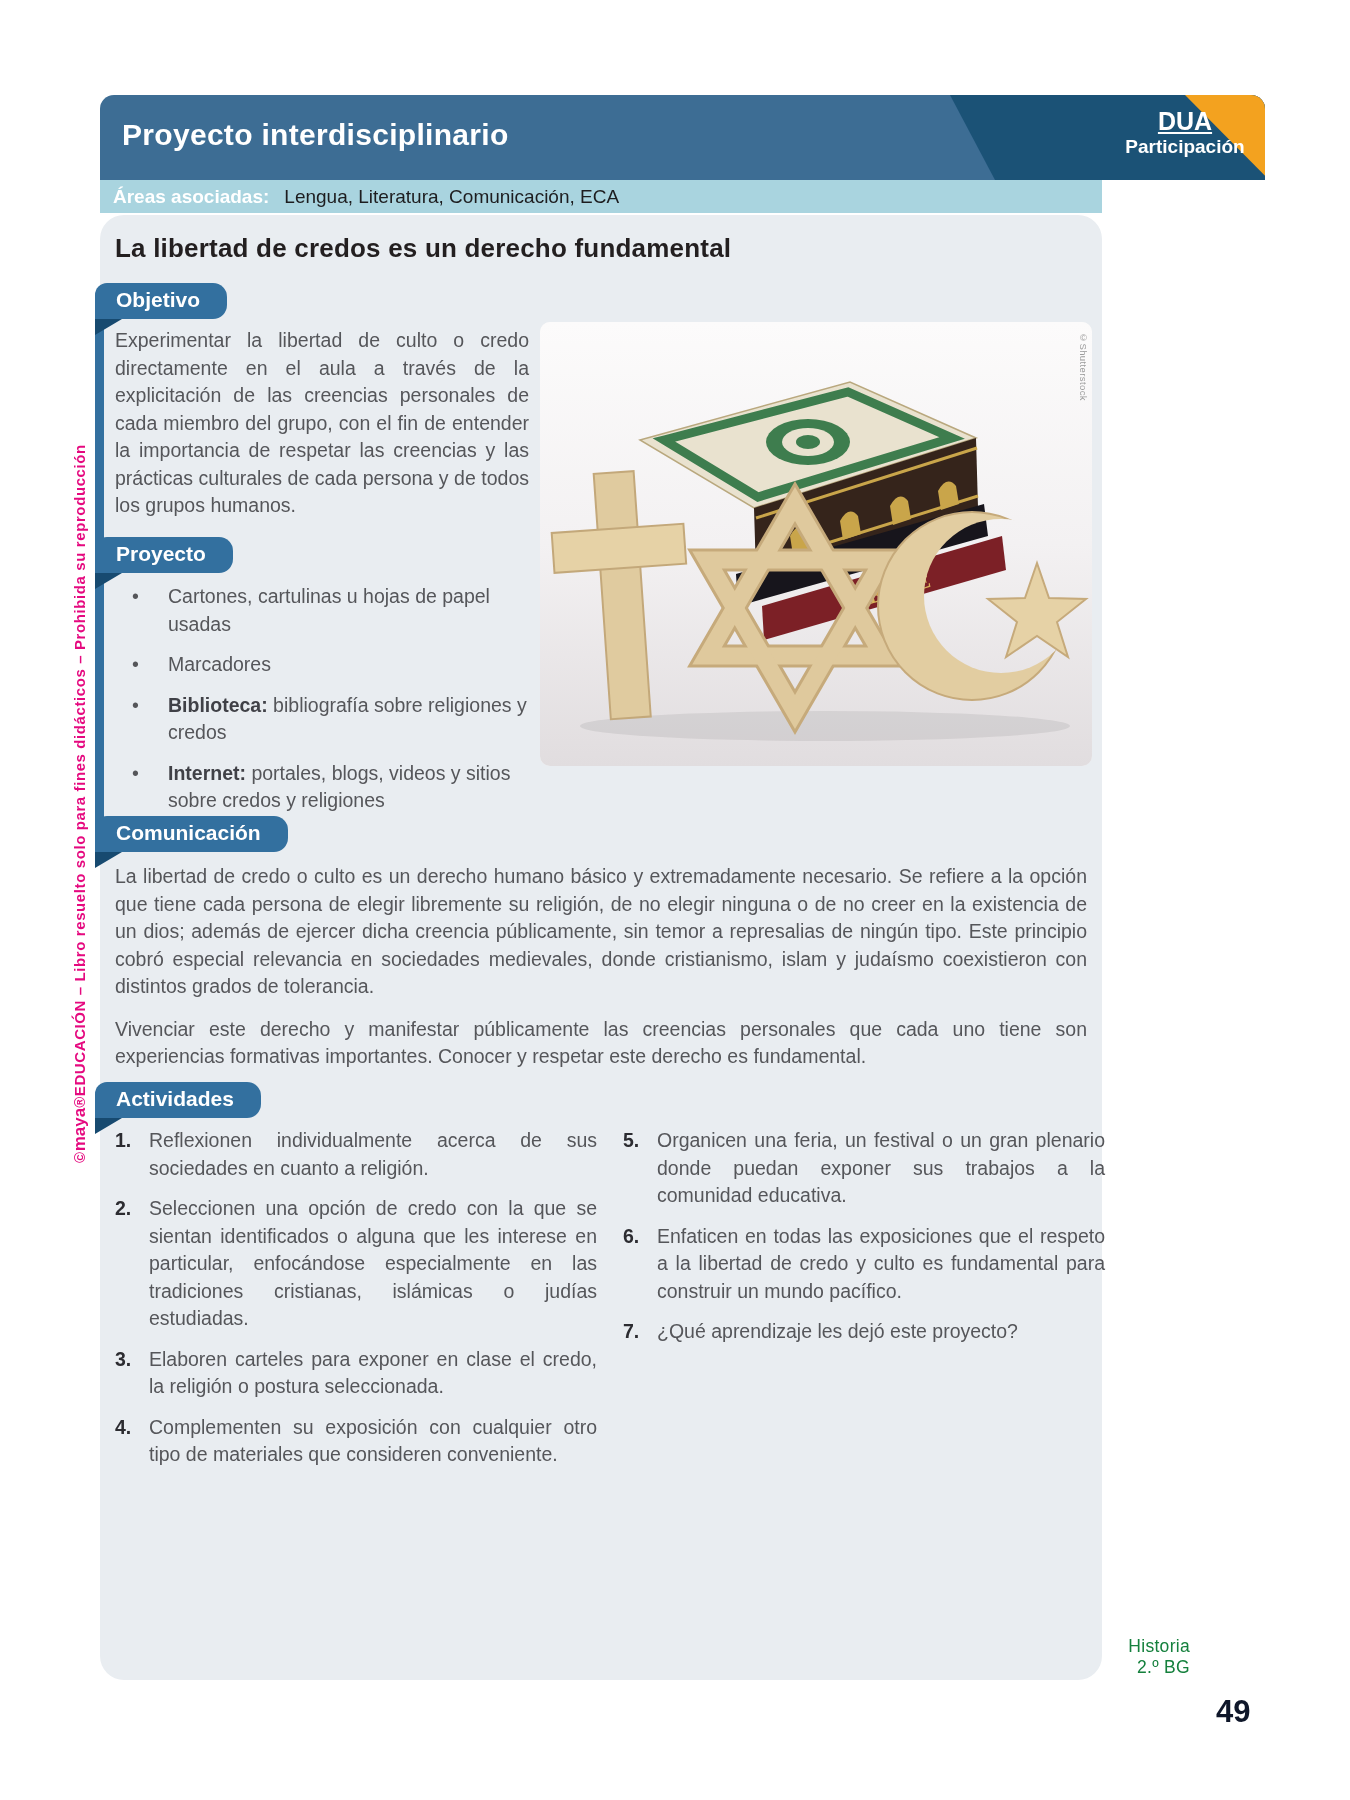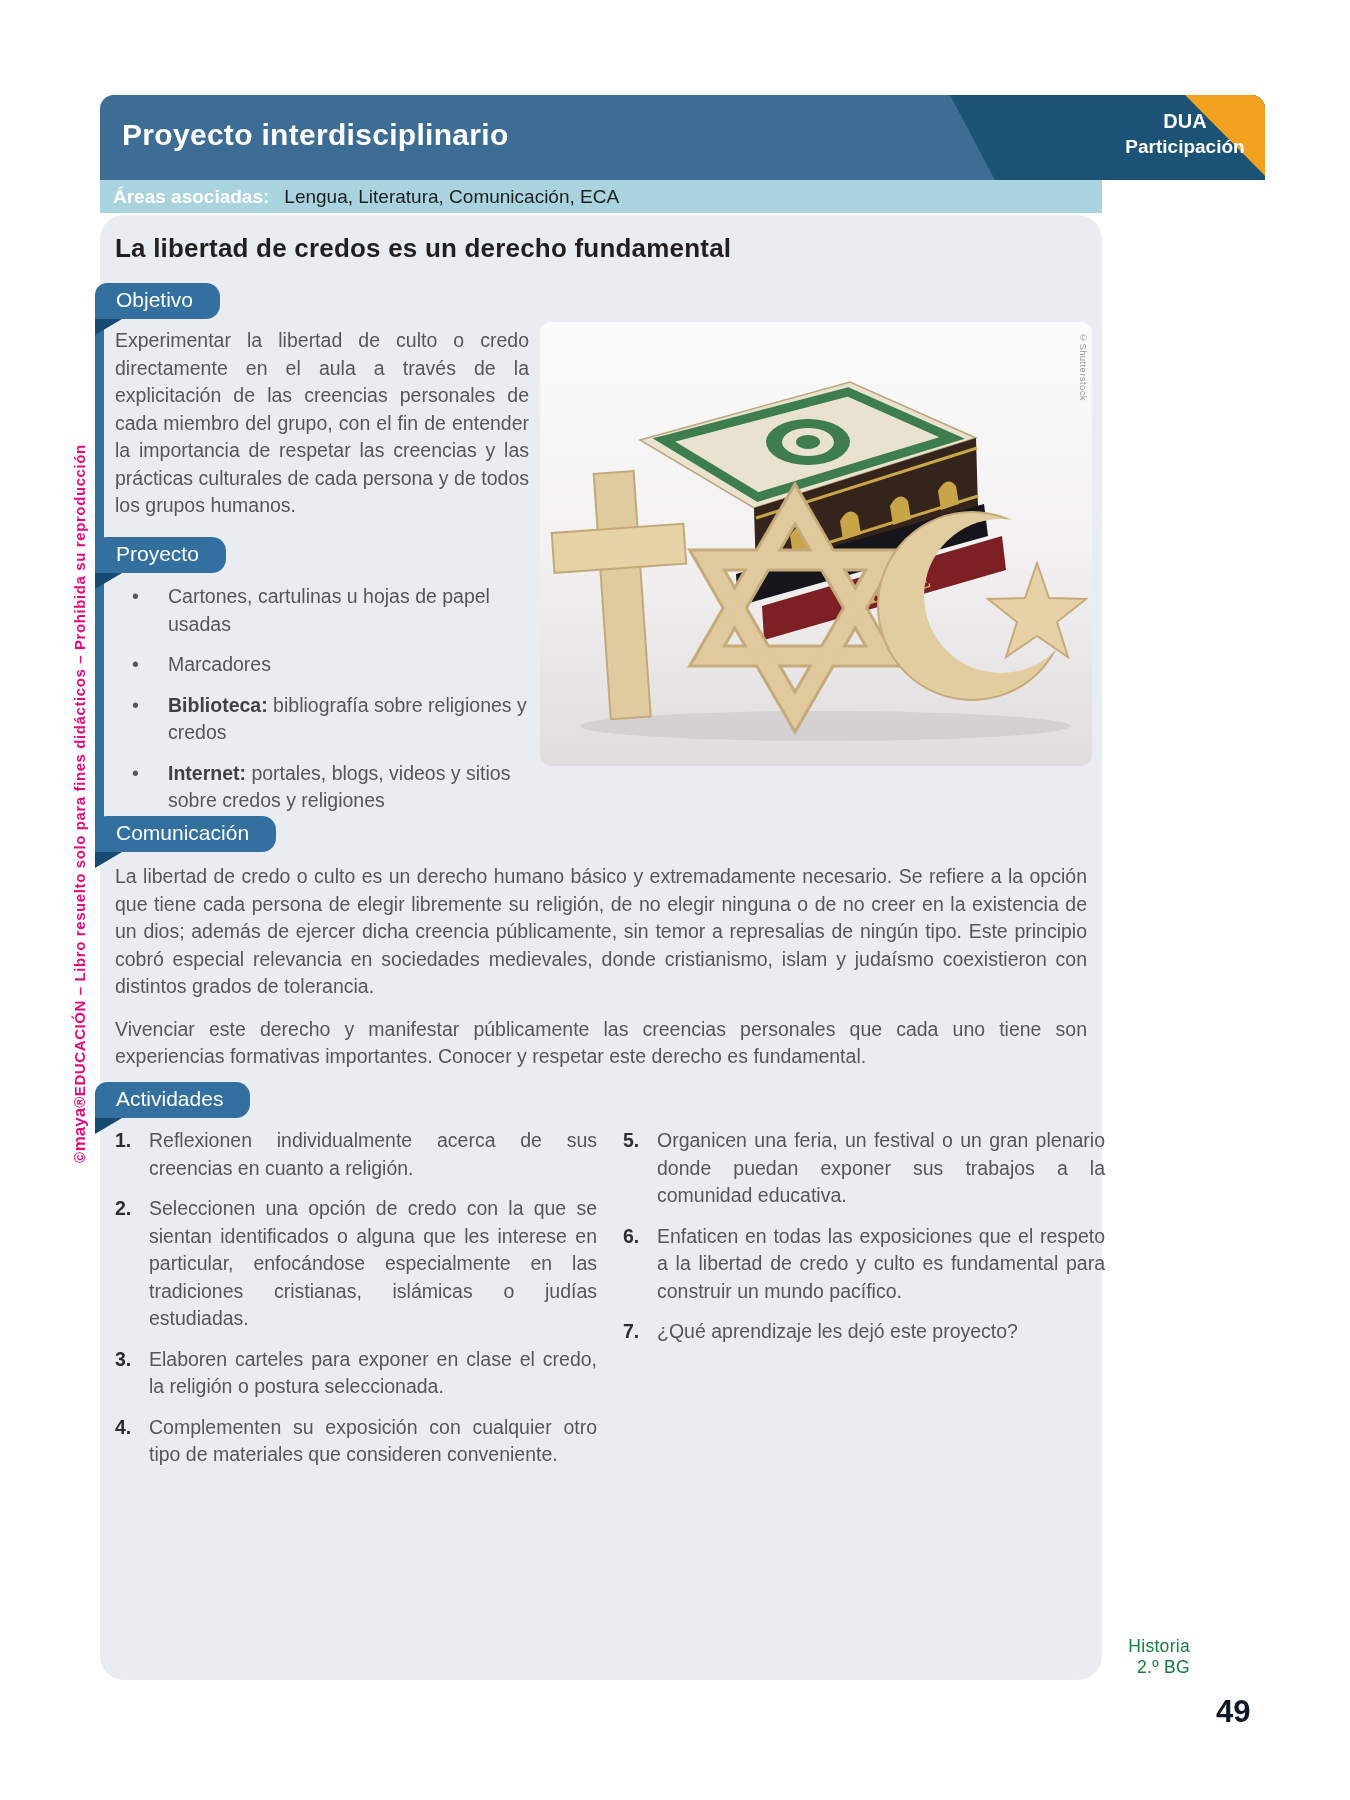--- a/index.html
+++ b/index.html
@@ -8,41 +8,41 @@
   .page { position:relative; width:1350px; height:1800px; background:#ffffff; overflow:hidden; }
 
   
   .banner { position:absolute; left:100px; top:95px; width:1165px; height:85px;
             background:#3d6d94; border-radius:14px 14px 0 0; overflow:hidden; }
   .banner-title { position:absolute; left:22px; top:23px; font-size:30px; font-weight:bold;
                   color:#ffffff; letter-spacing:.3px; }
   .dua-wedge { position:absolute; left:850px; top:0; width:315px; height:85px; background:#1b5276;
                clip-path:polygon(0 0, 100% 0, 100% 100%, 45px 100%); }
   .dua-text { position:absolute; left:1005px; top:12px; width:160px; text-align:center; color:#fff; }
-  .dua-text .l1 { font-size:20px; font-weight:bold; line-height:28px; }
+  .dua-text .l1 { font-size:25px; font-weight:bold; line-height:28px;text-decoration:underline; }
   .dua-text .l2 { font-size:19px; font-weight:bold; line-height:24px; }
   .corner-orange { position:absolute; right:0; top:0; width:80px; height:84px; background:#f3a21f;
                    clip-path:polygon(0 0, 100% 0, 100% 96%); }
 
   
   .band { position:absolute; left:100px; top:180px; width:1002px; height:33px; background:#a9d4df;
           font-size:19px; line-height:33px; padding-left:13px; white-space:nowrap; }
   .band .lbl { color:#ffffff; font-weight:bold;text-align:right; }
   .band .val { color:#1d1d1f; margin-left:15px; }
 
   
   .card { position:absolute; left:100px; top:215px; width:1002px; height:1465px;
           background:#e9edf1; border-radius:24px; }
   .page-title { position:absolute; left:15px; top:18px; font-size:26px; font-weight:bold;
                 color:#231f20; letter-spacing:.2px; }
 
   .vline { position:absolute; left:95px; top:298px; width:9px; height:560px; background:#33709f;
            border-radius:4px; z-index:1; }
 
-  .tab { position:absolute; left:-5px; background:#33709f; color:#ffffff; font-weight:normal;
+  .tab { position:absolute; left:-5px; background:#33709f; color:#ffffff; font-weight:bold;
          font-size:21px; padding:5px 27px 7px 21px; border-radius:12px 14px 14px 0; z-index:3; }
   .tab::after { content:""; position:absolute; left:0; top:100%; width:27px; height:20px;
                 background:#174a70; clip-path:polygon(0 0, 100% 0, 0 80%); }
   .tab-objetivo      { top:68px; }
   .tab-recursos      { top:322px; }
   .tab-justificacion { top:601px; }
   .tab-actividades   { top:867px; }
 
   .body-text { font-size:19.5px; line-height:27.5px; color:#55565a; }
   .objetivo-text { position:absolute; left:15px; top:112px; width:414px; text-align:justify; }
@@ -177,21 +177,21 @@
     <div class="justif body-text">
       <p>La libertad de credo o culto es un derecho humano básico y extremadamente necesario. Se refiere a la opción que tiene cada persona de elegir libremente su religión, de no elegir ninguna o de no creer en la existencia de un dios; además de ejercer dicha creencia públicamente, sin temor a represalias de ningún tipo. Este principio cobró especial relevancia en sociedades medievales, donde cristianismo, islam y judaísmo coexistieron con distintos grados de tolerancia.</p>
       <p>Vivenciar este derecho y manifestar públicamente las creencias personales que cada uno tiene son experiencias formativas importantes. Conocer y respetar este derecho es fundamental.</p>
     </div>
 
     <div class="tab tab-actividades">Actividades</div>
     <div class="acts body-text">
       <div class="col">
         <div class="act-item">
             <span class="num">1.</span>
-            <span class="txt">Reflexionen individualmente acerca de sus creencias en cuanto a religión.</span>
+            <span class="txt">Reflexionen individualmente acerca de sus sociedades en cuanto a religión.</span>
           </div>
         <div class="act-item">
             <span class="num">2.</span>
             <span class="txt">Seleccionen una opción de credo con la que se sientan identificados o alguna que les interese en particular, enfocándose especialmente en las tradiciones cristianas, islámicas o judías estudiadas.</span>
           </div>
         <div class="act-item">
             <span class="num">3.</span>
             <span class="txt">Elaboren carteles para exponer en clase el credo, la religión o postura seleccionada.</span>
           </div>
         <div class="act-item">

